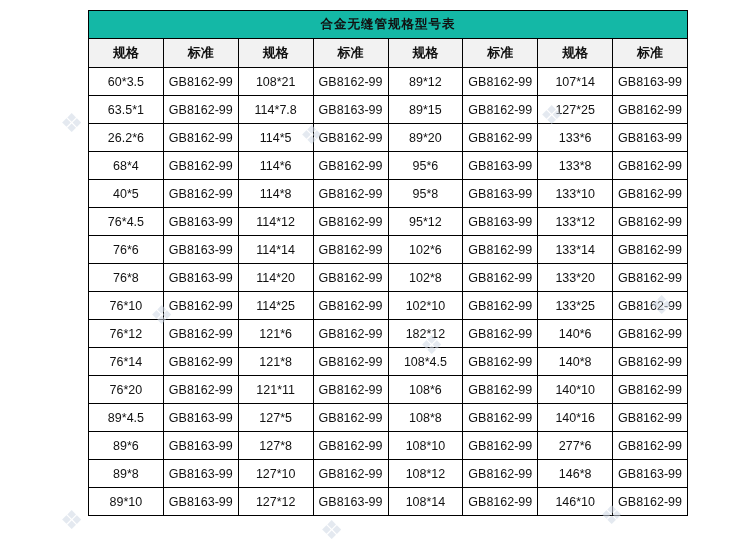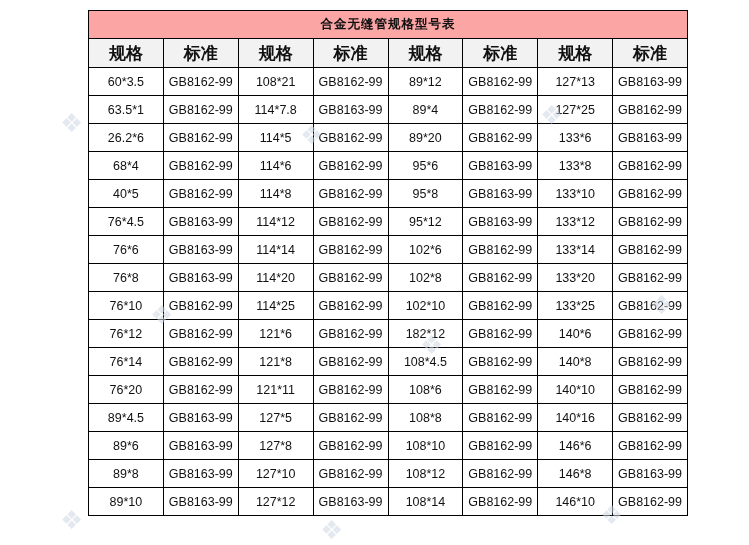--- a/index.html
+++ b/index.html
@@ -59,29 +59,29 @@
     vertical-align: middle;
     font-size: 12.5px;
     color: #111111;
     padding: 0;
   }
   td.title-cell {
     font-size: 17px;
     font-weight: bold;
     height: 40px;
     letter-spacing: 1px;
-    background: #fca5a5;
+    background: #14b8a6;
     color: #000000;
     font-family: Liberation Mono, monospace;
   }
   tr.head-row td {
     font-weight: bold;
     background: #f2f2f2;
     height: 28px;
-    font-size: 17px;
+    font-size: 13px;
   }
   td.col-spec { width: 70px; }
   td.col-std { width: 80px; }
 </style>
 </head>
 <body>
 
 <div class="page">
 
   <div class="watermarks">
@@ -112,29 +112,29 @@
             <td class="col-spec">规格</td>
             <td class="col-std">标准</td>
           </tr>
       <tr>
             <td class="col-spec">60*3.5</td>
             <td class="col-std">GB8162-99</td>
             <td class="col-spec">108*21</td>
             <td class="col-std">GB8162-99</td>
             <td class="col-spec">89*12</td>
             <td class="col-std">GB8162-99</td>
-            <td class="col-spec">127*13</td>
+            <td class="col-spec">107*14</td>
             <td class="col-std">GB8163-99</td>
           </tr>
           <tr>
             <td class="col-spec">63.5*1</td>
             <td class="col-std">GB8162-99</td>
             <td class="col-spec">114*7.8</td>
             <td class="col-std">GB8163-99</td>
-            <td class="col-spec">89*4</td>
+            <td class="col-spec">89*15</td>
             <td class="col-std">GB8162-99</td>
             <td class="col-spec">127*25</td>
             <td class="col-std">GB8162-99</td>
           </tr>
           <tr>
             <td class="col-spec">26.2*6</td>
             <td class="col-std">GB8162-99</td>
             <td class="col-spec">114*5</td>
             <td class="col-std">GB8162-99</td>
             <td class="col-spec">89*20</td>
@@ -242,21 +242,21 @@
             <td class="col-spec">140*16</td>
             <td class="col-std">GB8162-99</td>
           </tr>
           <tr>
             <td class="col-spec">89*6</td>
             <td class="col-std">GB8163-99</td>
             <td class="col-spec">127*8</td>
             <td class="col-std">GB8162-99</td>
             <td class="col-spec">108*10</td>
             <td class="col-std">GB8162-99</td>
-            <td class="col-spec">146*6</td>
+            <td class="col-spec">277*6</td>
             <td class="col-std">GB8162-99</td>
           </tr>
           <tr>
             <td class="col-spec">89*8</td>
             <td class="col-std">GB8163-99</td>
             <td class="col-spec">127*10</td>
             <td class="col-std">GB8162-99</td>
             <td class="col-spec">108*12</td>
             <td class="col-std">GB8162-99</td>
             <td class="col-spec">146*8</td>

